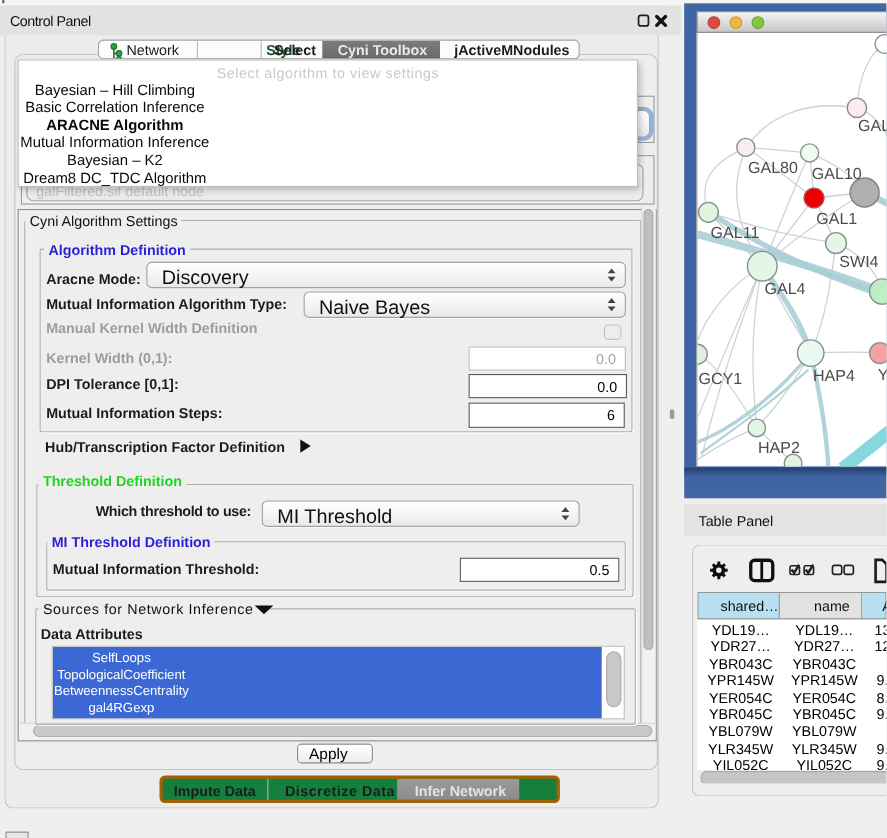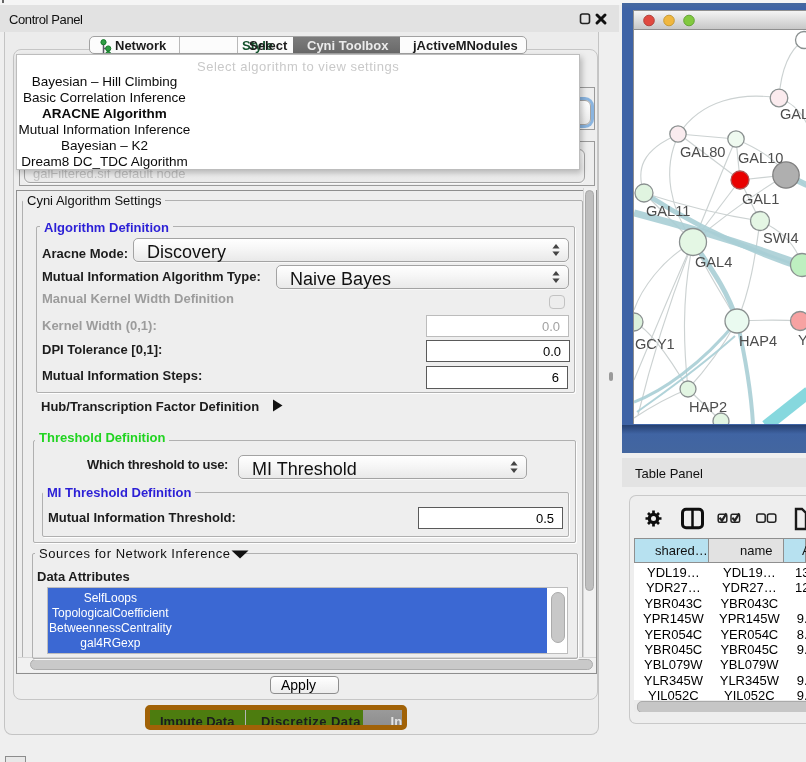--- a/index.html
+++ b/index.html
@@ -134,41 +134,41 @@
     <div style="position:absolute;left:1px;top:3px;font-size:12px;color:#fff;line-height:15.1px;">
       SelfLoops<br>TopologicalCoefficient<br>BetweennessCentrality<br>gal4RGexp</div>
     <div style="position:absolute;right:2px;top:4px;width:14px;height:51px;background:#c8c8c8;
          border:1px solid #ababab;border-radius:7px;box-sizing:border-box;"></div>
   </div>
 
   <div class="abs" style="left:270px;top:676px;width:69px;height:18px;border:1px solid #8e8e8e;
        border-radius:4px;background:linear-gradient(#ffffff,#ededed);box-sizing:border-box;"></div>
   <div class="abs" style="left:281px;top:677px;font-size:14px;color:#000;">Apply</div>
 
-  <div class="abs" style="left:145px;top:705px;width:262px;height:25px;background:#4d7c0f;
-       border:5px solid #a16207;border-radius:5px;box-sizing:border-box;overflow:hidden;">
+  <div class="abs" style="left:145px;top:705px;width:364px;height:25px;background:#15803d;
+       border:3px solid #a16207;border-radius:5px;box-sizing:border-box;overflow:hidden;">
     <div style="position:absolute;left:95px;top:0;width:1px;height:25px;background:#b5b5b5;"></div>
     <div style="position:absolute;left:213px;top:0;width:111px;height:25px;background:linear-gradient(#9a9a9a,#878787);"></div>
     <div style="position:absolute;left:10px;top:4px;font-weight:bold;font-size:13px;color:#1c1c1c;">Impute Data</div>
     <div style="position:absolute;left:111px;top:4px;font-weight:bold;font-size:13px;color:#1c1c1c;letter-spacing:0.45px;">Discretize Data</div>
     <div style="position:absolute;left:229px;top:4px;font-weight:bold;font-size:13px;color:#e4e4e4;">Infer Network</div>
   </div>
 
   <div class="abs" style="left:89px;top:36px;width:438px;height:18px;background:#fcfcfc;
        border:1px solid #a2a2a2;border-radius:5px;box-sizing:border-box;overflow:hidden;">
     <div style="position:absolute;left:89px;top:0;width:1px;height:18px;background:#b9b9b9;"></div>
     <div style="position:absolute;left:147px;top:0;width:1px;height:18px;background:#b9b9b9;"></div>
     <div style="position:absolute;left:203px;top:0;width:107px;height:18px;background:linear-gradient(#7c7c7c,#676767);"></div>
     <svg style="position:absolute;left:10px;top:2px;" width="12" height="16" viewBox="0 0 12 16">
       <path d="M3.5 5 L3.5 14 M3.5 9.5 L8 9.5 M8 9.5 L8 14" stroke="#5a5a66" stroke-width="1.5" fill="none"></path>
       <circle cx="3.5" cy="3.2" r="2.6" fill="#2f9e44" stroke="#187a2c" stroke-width="1"></circle>
       <circle cx="8.2" cy="9.5" r="2.6" fill="#2f9e44" stroke="#187a2c" stroke-width="1"></circle>
       <circle cx="8.2" cy="14.8" r="2.4" fill="#2f9e44" stroke="#187a2c" stroke-width="1"></circle>
     </svg>
-    <div style="position:absolute;left:25px;top:1px;font-weight:bold;font-size:13px;color:#1c1c1c;">Network</div>
+    <div style="position:absolute;left:25px;top:1px;font-weight:normal;font-size:13px;color:#1c1c1c;">Network</div>
     <div style="position:absolute;left:120px;top:1px;font-weight:bold;font-size:13px;color:#14532d;margin-left:32px;">Style</div>
     <div style="position:absolute;left:159px;top:1px;font-weight:bold;font-size:13px;color:#1c1c1c;">Select</div>
     <div style="position:absolute;left:217px;top:1px;font-weight:bold;font-size:13px;color:#ebebeb;">Cyni Toolbox</div>
     <div style="position:absolute;left:323px;top:1px;font-weight:bold;font-size:13px;color:#1c1c1c;">jActiveMNodules</div>
   </div>
 
   <div class="abs" style="left:16px;top:54px;width:564px;height:116px;background:#fff;
        border:1px solid #bdbdbd;box-sizing:border-box;box-shadow:2px 3px 6px rgba(0,0,0,.25);z-index:50;">
     <div style="position:absolute;left:180px;top:4px;font-size:13px;color:#c9c9c9;letter-spacing:0.5px;">Select algorithm to view settings</div>
     <div style="position:absolute;left:1.5px;top:19px;font-size:13.5px;color:#0a0a0a;line-height:16px;">

